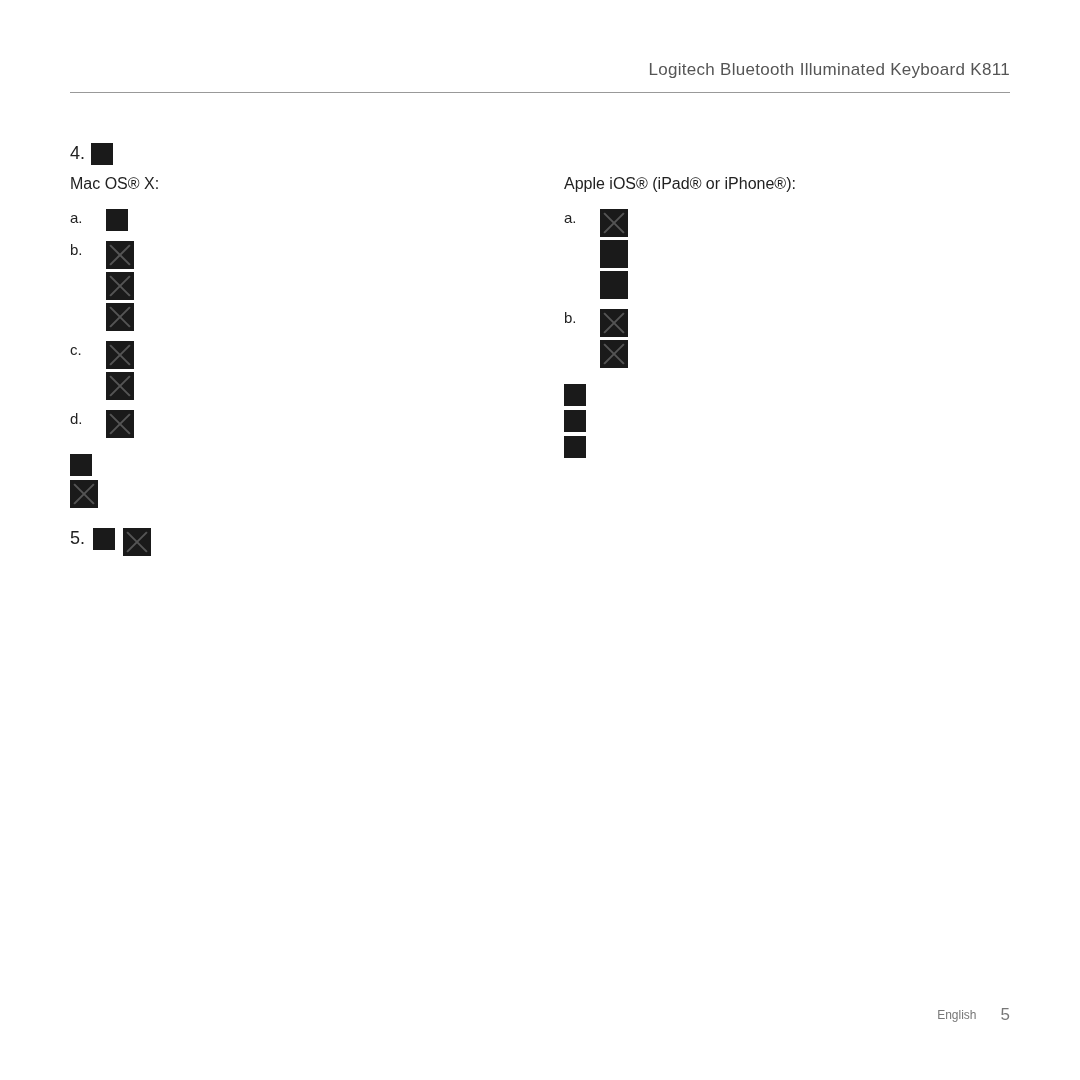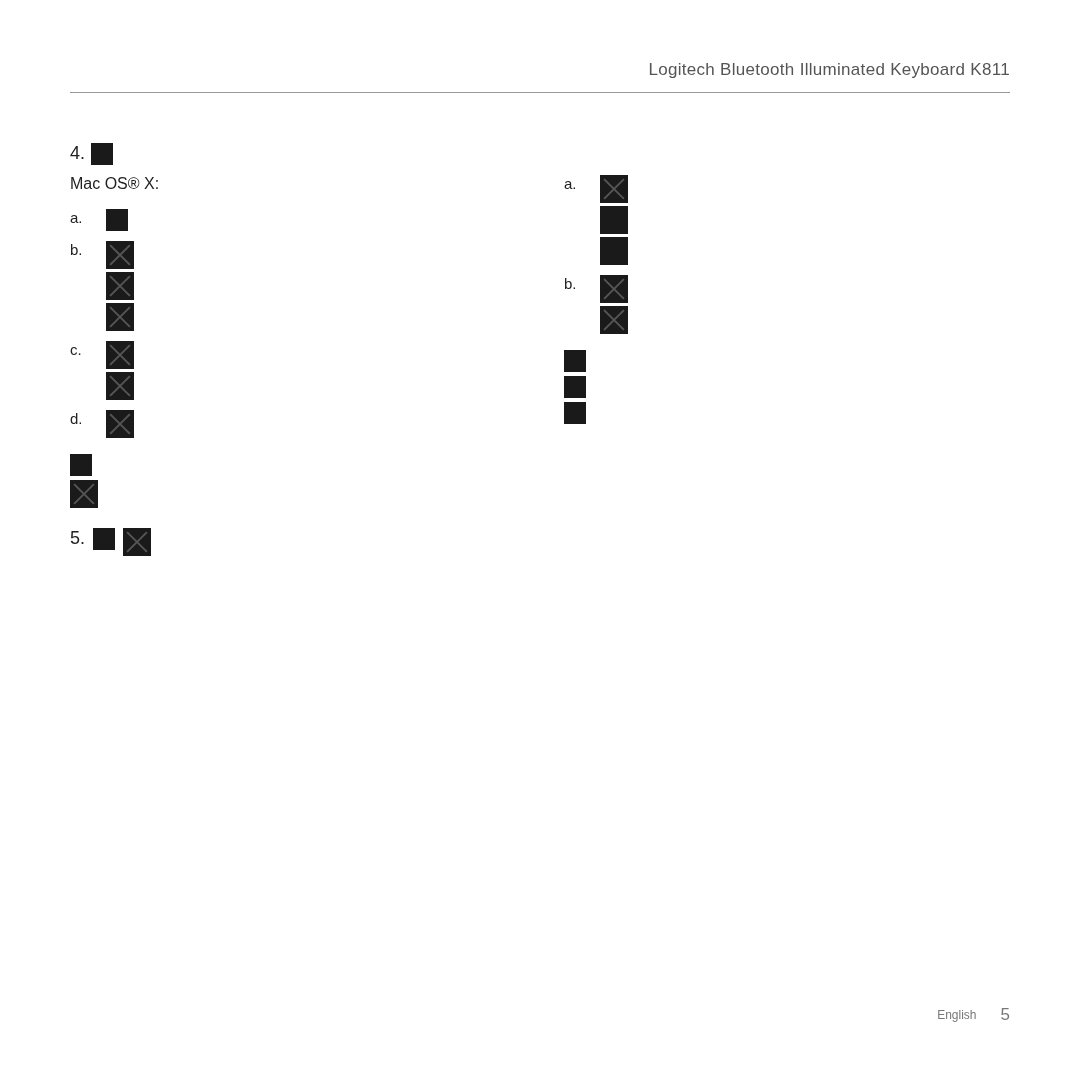--- a/index.html
+++ b/index.html
@@ -243,20 +243,21 @@
           <div class="section5-row">
             <span class="section-number">5.</span>
             <span class="img-placeholder img-sm"></span>
             <div class="inline-images">
               <span class="img-placeholder img-md has-x"></span>
             </div>
           </div>
         </div>
 
         <div class="col-right">
+          <div class="platform-label">Apple iOS® (iPad® or iPhone®):</div>
 
           <div class="step">
             <span class="step-label">a.</span>
             <div class="inline-images">
               <span class="img-placeholder img-md has-x"></span>
               <span class="img-placeholder img-md"></span>
               <span class="img-placeholder img-md"></span>
             </div>
           </div>
 

